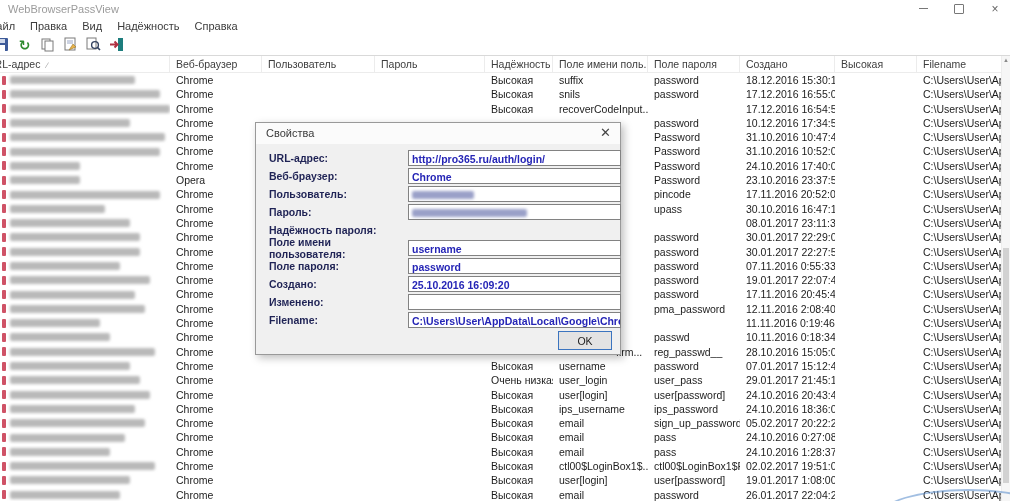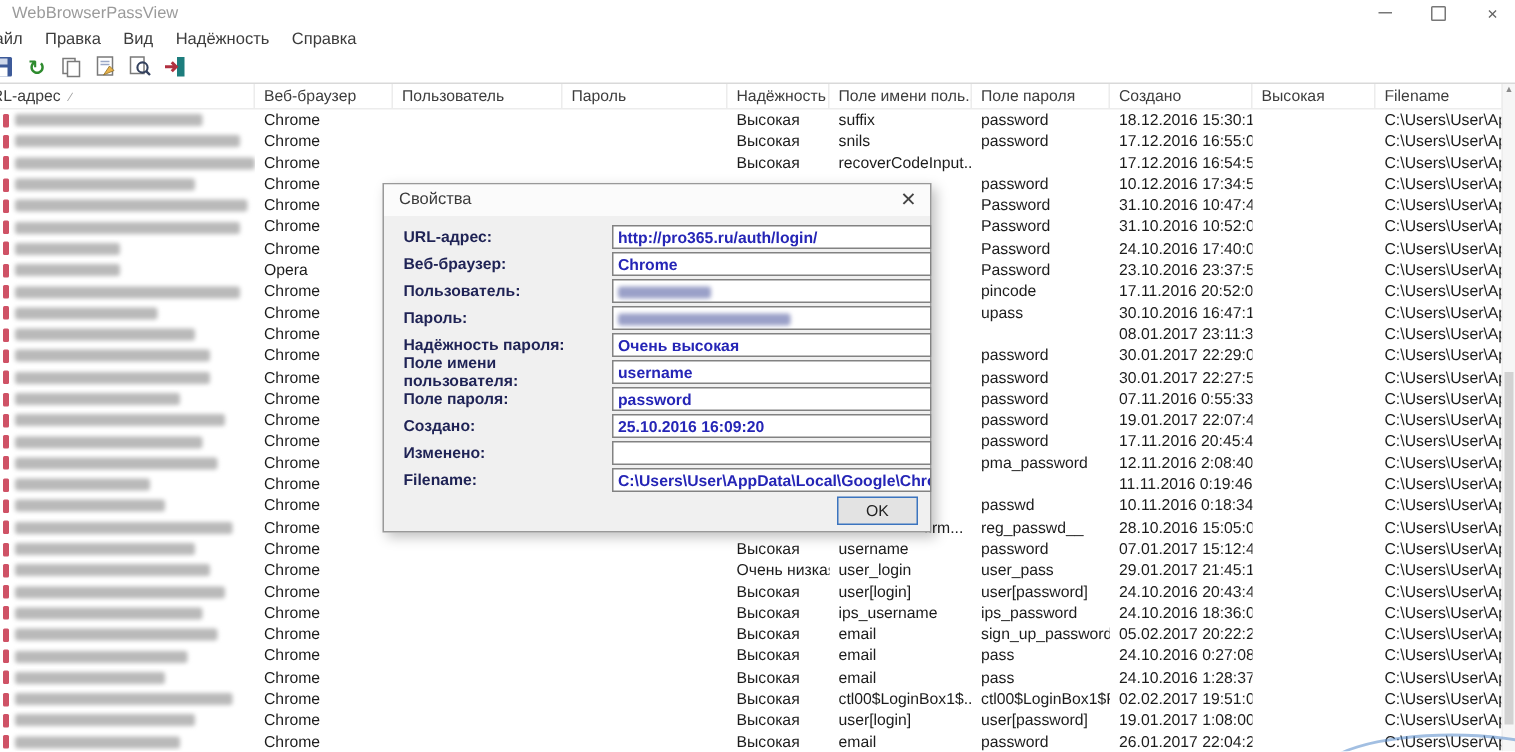--- a/index.html
+++ b/index.html
@@ -622,21 +622,20 @@
           </div>
         </div>
         <div class="dfield">
           <span class="dlabel">Пароль:</span>
           <div class="dinput">
             <span class="blurbar dblur" style="width: 115px;"></span>
           </div>
         </div>
         <div class="dfield">
           <span class="dlabel">Надёжность пароля:</span>
-          <div class="dinput">Очень высокая</div>
         </div>
         <div class="dfield">
           <span class="dlabel">Поле имени пользователя:</span>
           <div class="dinput">username</div>
         </div>
         <div class="dfield">
           <span class="dlabel">Поле пароля:</span>
           <div class="dinput">password</div>
         </div>
         <div class="dfield">

